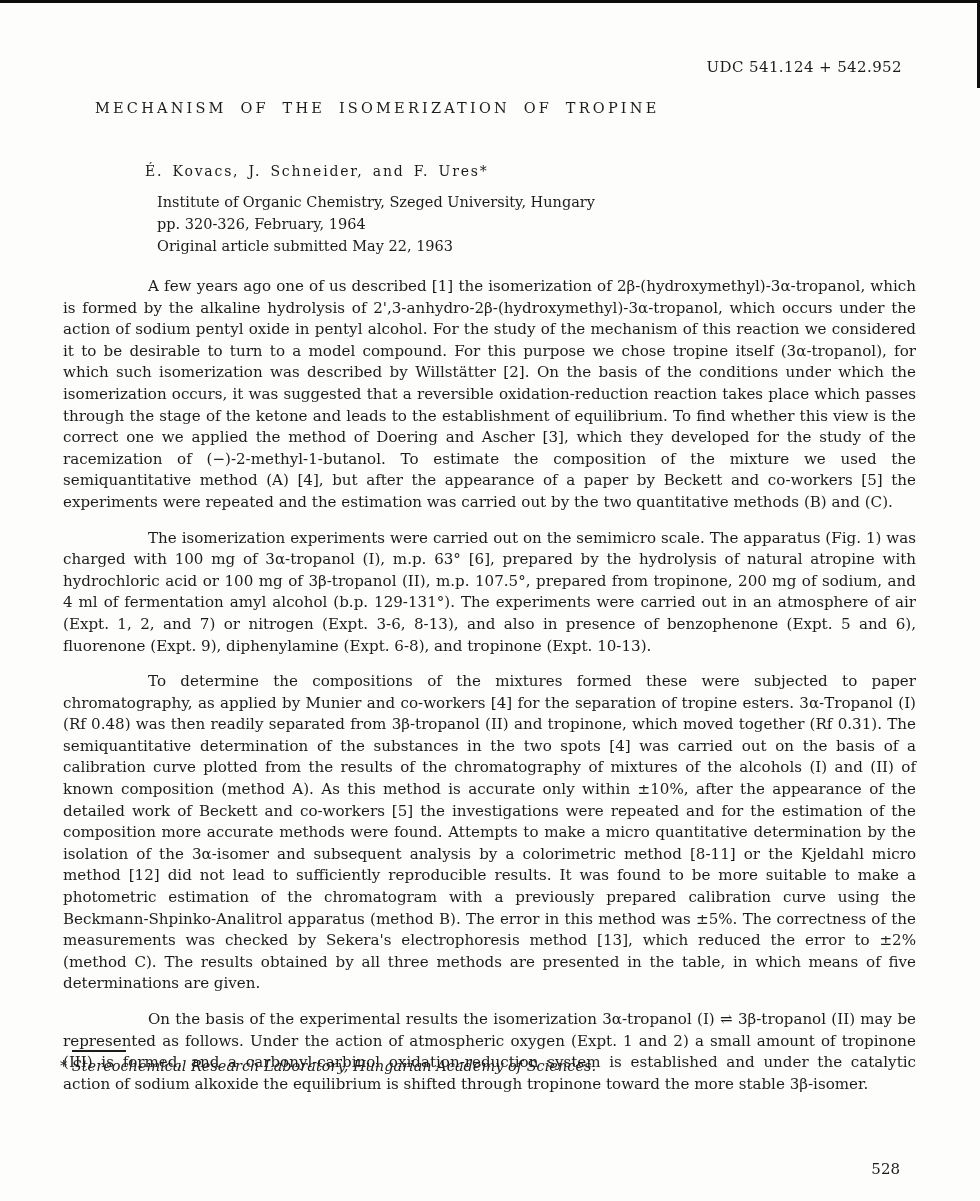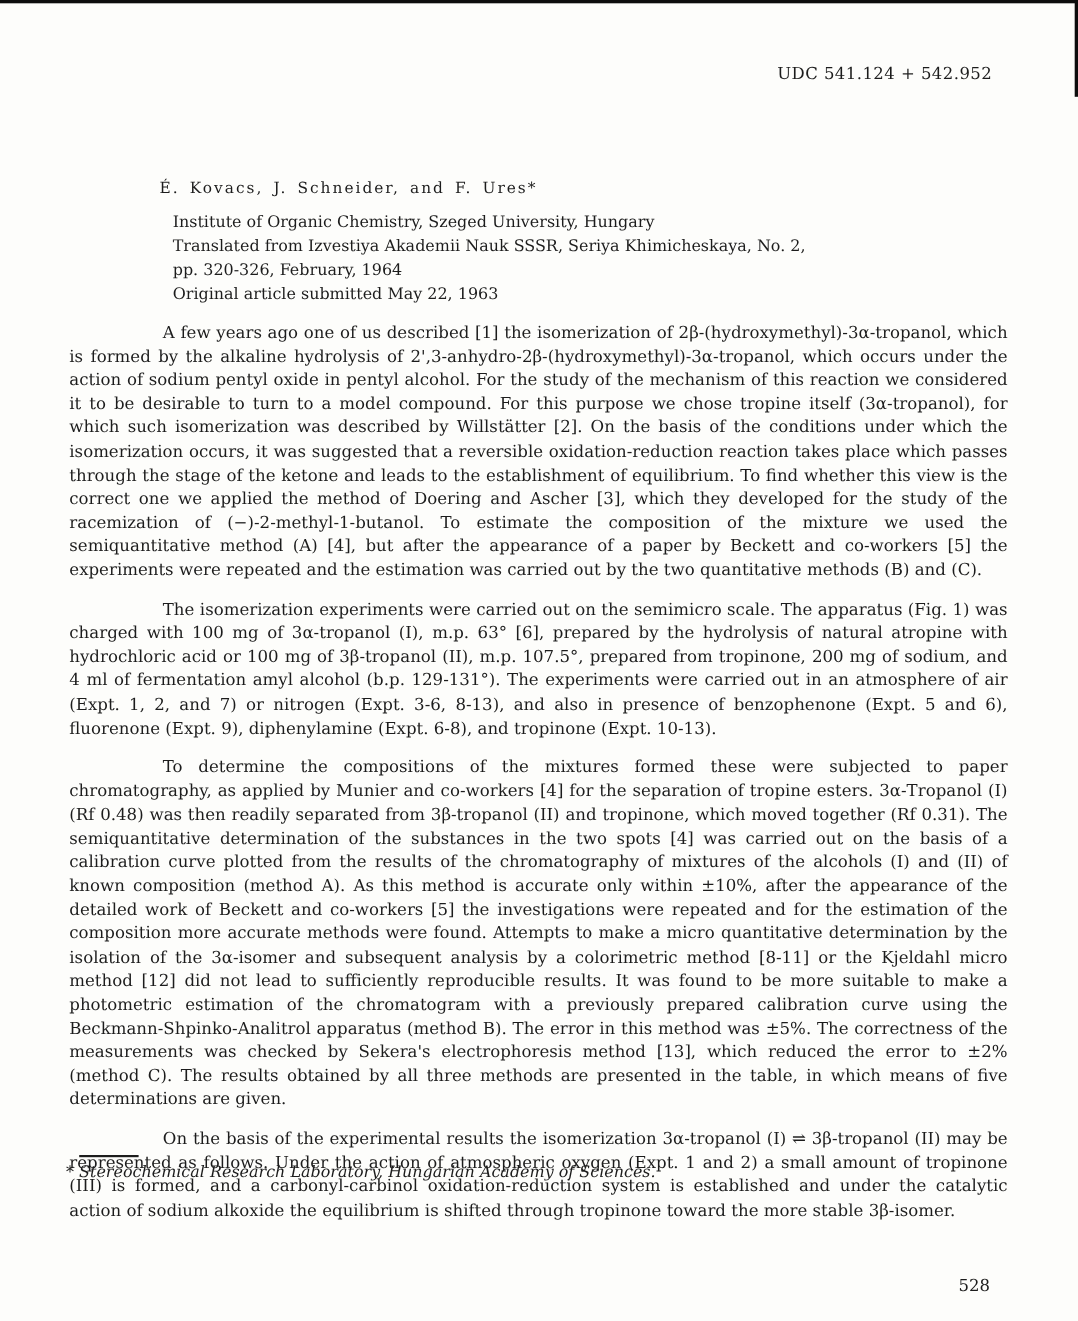--- a/index.html
+++ b/index.html
@@ -59,21 +59,21 @@
   }
   .affiliation {
     position: absolute;
     top: 191px;
     left: 157px;
     font-size: 14.5px;
     line-height: 22px;
   }
   .body-text {
     position: absolute;
-    top: 292px;
+    top: 276px;
     left: 63px;
     width: 853px;
     font-size: 15.1px;
     line-height: 21.6px;
     text-align: justify;
   }
   .body-text p {
     margin: 0 0 14px 0;
     text-indent: 85px;
   }
@@ -101,27 +101,27 @@
 </style>
 </head>
 <body>
 
 <div class="scan-border-top"></div>
 <div class="scan-border-right"></div>
 
 <div class="udc">UDC 541.124 + 542.952</div>
 
 <div class="title-block">
+  <div class="title-line">MECHANISM OF THE ISOMERIZATION OF TROPINE</div>
 </div>
 
 <div class="authors">É. Kovacs, J. Schneider, and F. Ures*</div>
 
 <div class="affiliation">
   <div>Institute of Organic Chemistry, Szeged University, Hungary</div>
-  <div>Translated from Izvestiya Akademii Nauk SSSR, Seriya Khimicheskaya, No. 2,</div>
   <div>pp. 320-326, February, 1964</div>
   <div>Original article submitted May 22, 1963</div>
 </div>
 
 <div class="body-text">
   <p>A few years ago one of us described [1] the isomerization of 2β-(hydroxymethyl)-3α-tropanol, which is formed by the alkaline hydrolysis of 2',3-anhydro-2β-(hydroxymethyl)-3α-tropanol, which occurs under the action of sodium pentyl oxide in pentyl alcohol.  For the study of the mechanism of this reaction we considered it to be desirable to turn to a model compound.  For this purpose we chose tropine itself (3α-tropanol), for which such iso­merization was described by Willstätter [2].  On the basis of the conditions under which the isomerization occurs, it was suggested that a reversible oxidation-reduction reaction takes place which passes through the stage of the ketone and leads to the establishment of equilibrium.  To find whether this view is the correct one we applied the method of Doering and Ascher [3], which they developed for the study of the racemization of (−)-2-methyl-1-butanol.  To estimate the composition of the mixture we used the semiquantitative method (A) [4], but after the appearance of a paper by Beckett and co-workers [5] the experiments were repeated and the estimation was carried out by the two quantitative methods (B) and (C).</p>
   <p>The isomerization experiments were carried out on the semimicro scale.  The apparatus (Fig. 1) was charged with 100 mg of 3α-tropanol (I), m.p. 63° [6], prepared by the hydrolysis of natural atropine with hydrochloric acid or 100 mg of 3β-tropanol (II), m.p. 107.5°, prepared from tropinone, 200 mg of sodium, and 4 ml of fermentation amyl alcohol (b.p. 129-131°).  The experiments were carried out in an atmosphere of air (Expt. 1, 2, and 7) or nitro­gen (Expt. 3-6, 8-13), and also in presence of benzophenone (Expt. 5 and 6), fluorenone (Expt. 9), diphenylamine (Expt. 6-8), and tropinone (Expt. 10-13).</p>
   <p>To determine the compositions of the mixtures formed these were subjected to paper chromatography, as applied by Munier and co-workers [4] for the separation of tropine esters.  3α-Tropanol (I) (Rf 0.48) was then readily separated from 3β-tropanol (II) and tropinone, which moved together (Rf 0.31).  The semiquantitative determination of the substances in the two spots [4] was carried out on the basis of a calibration curve plotted from the results of the chromatography of mixtures of the alcohols (I) and (II) of known composition (method A).  As this method is accurate only within ±10%, after the appearance of the detailed work of Beckett and co-workers [5] the investigations were re­peated and for the estimation of the composition more accurate methods were found.  Attempts to make a micro quantitative determination by the isolation of the 3α-isomer and subsequent analysis by a colorimetric method [8-11] or the Kjeldahl micro method [12] did not lead to sufficiently reproducible results.  It was found to be more suitable to make a photometric estimation of the chromatogram with a previously prepared calibration curve using the Beckmann-Shpinko-Analitrol apparatus (method B).  The error in this method was ±5%.  The correctness of the measurements was checked by Sekera's electrophoresis method [13], which reduced the error to ±2% (method C).  The results obtained by all three methods are presented in the table, in which means of five determinations are given.</p>
   <p>On the basis of the experimental results the isomerization 3α-tropanol (I) ⇌ 3β-tropanol (II) may be represented as follows.  Under the action of atmospheric oxygen (Expt. 1 and 2) a small amount of tropinone (III) is formed, and a carbonyl-carbinol oxidation-reduction system is established and under the catalytic action of sodium alkoxide the equilibrium is shifted through tropinone toward the more stable 3β-isomer.</p>
 </div>

